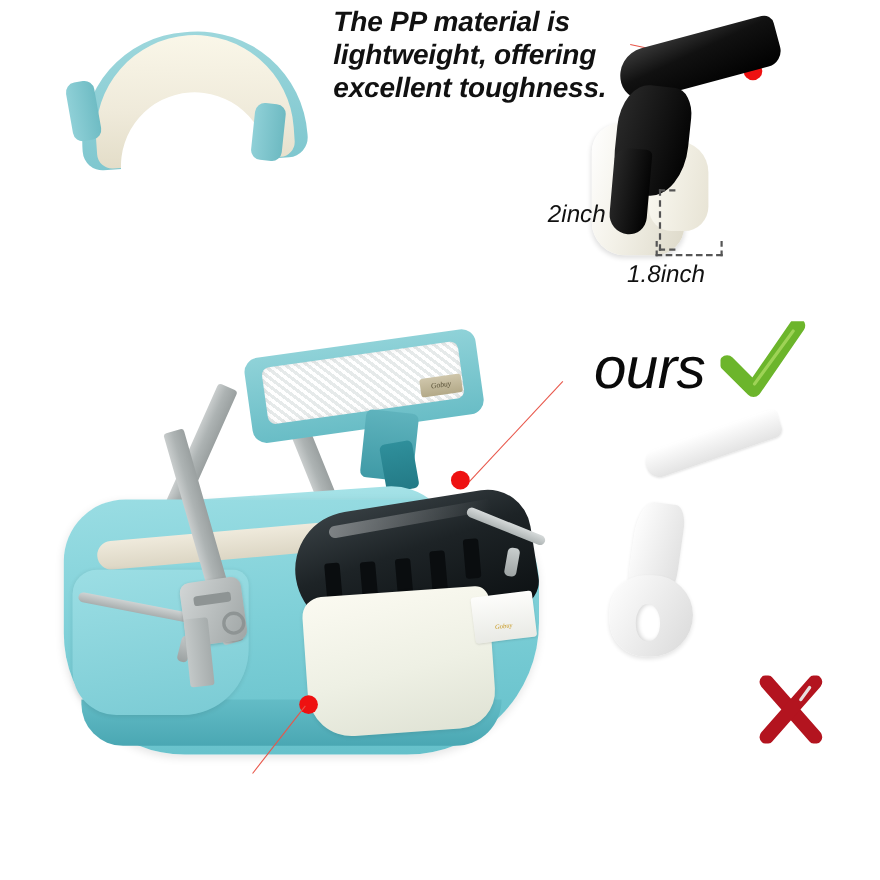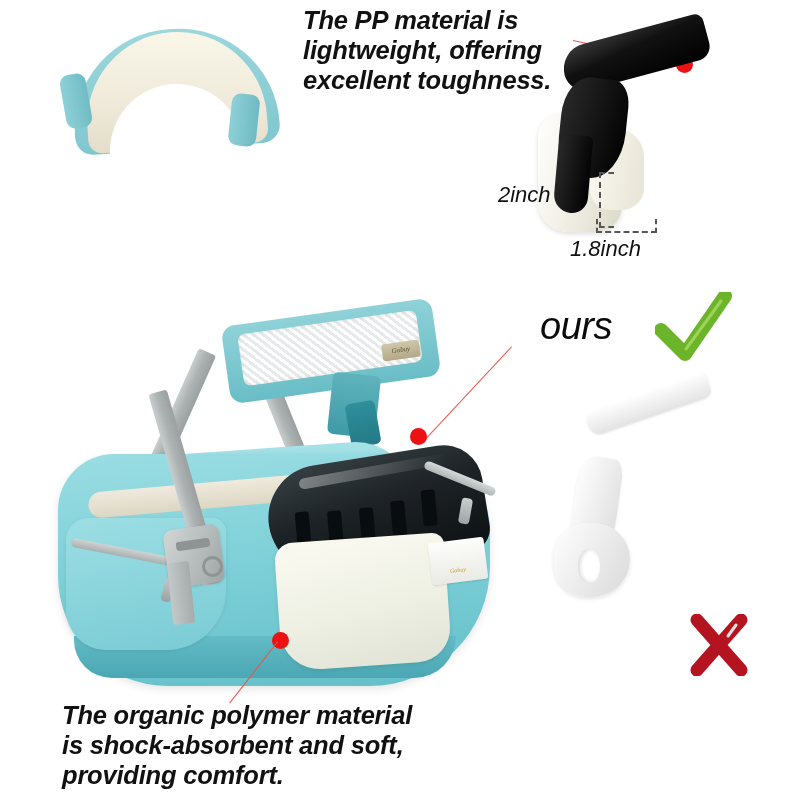--- a/index.html
+++ b/index.html
@@ -11,21 +11,21 @@
   #cap-bottom{left:62px;top:700px;font-size:25.5px;}
 
   .dim-label{position:absolute;color:#111;font-size:22px;font-weight:400;}
   #dim-h-lbl{left:498px;top:182px;}
   #dim-w-lbl{left:570px;top:236px;}
 
   .brkt{position:absolute;border-color:#555;}
   #brkt-h{left:599px;top:172px;width:13px;height:52px;border:2px dashed #555;border-right:none;}
   #brkt-w{left:596px;top:219px;width:57px;height:12px;border:2px dashed #555;border-top:none;}
 
-  .cmp{position:absolute;font-size:38px;color:#0a0a0a;font-weight:400;letter-spacing:-0.5px;}
+  .cmp{position:absolute;font-size:53px;color:#0a0a0a;font-weight:400;letter-spacing:-0.5px;}
   #ours-txt{left:540px;top:305px;}
   #others-txt{left:500px;top:620px;}
 
   .reddot{position:absolute;width:17px;height:17px;border-radius:50%;background:#ee1111;}
   .redline{position:absolute;height:0;border-top:1.4px solid #e8564a;transform-origin:0 0;}
 
   
   #clip{position:absolute;left:548px;top:40px;width:170px;height:200px;}
   #clip-arm{position:absolute;left:22px;top:9px;width:148px;height:46px;
     background:linear-gradient(170deg,#3c3c3c 0%,#111 40%,#000 100%);
@@ -261,17 +261,14 @@
     <div class="pc" id="hip-zip"></div>
     <div class="pc" id="hip-pull"></div>
 
     <div class="pc" id="tag"></div>
     <div class="pc" id="tag-txt">Gobuy</div>
   </div>
 
   <div class="reddot" style="left:272px;top:632px;"></div>
   <div class="redline" style="left:278px;top:642px;width:78px;transform:rotate(128deg);"></div>
 
-  <div class="cap" id="cap-bottom">The organic polymer material
-is shock-absorbent and soft,
-providing comfort.</div>
 
 </div>
 
 </body></html>

